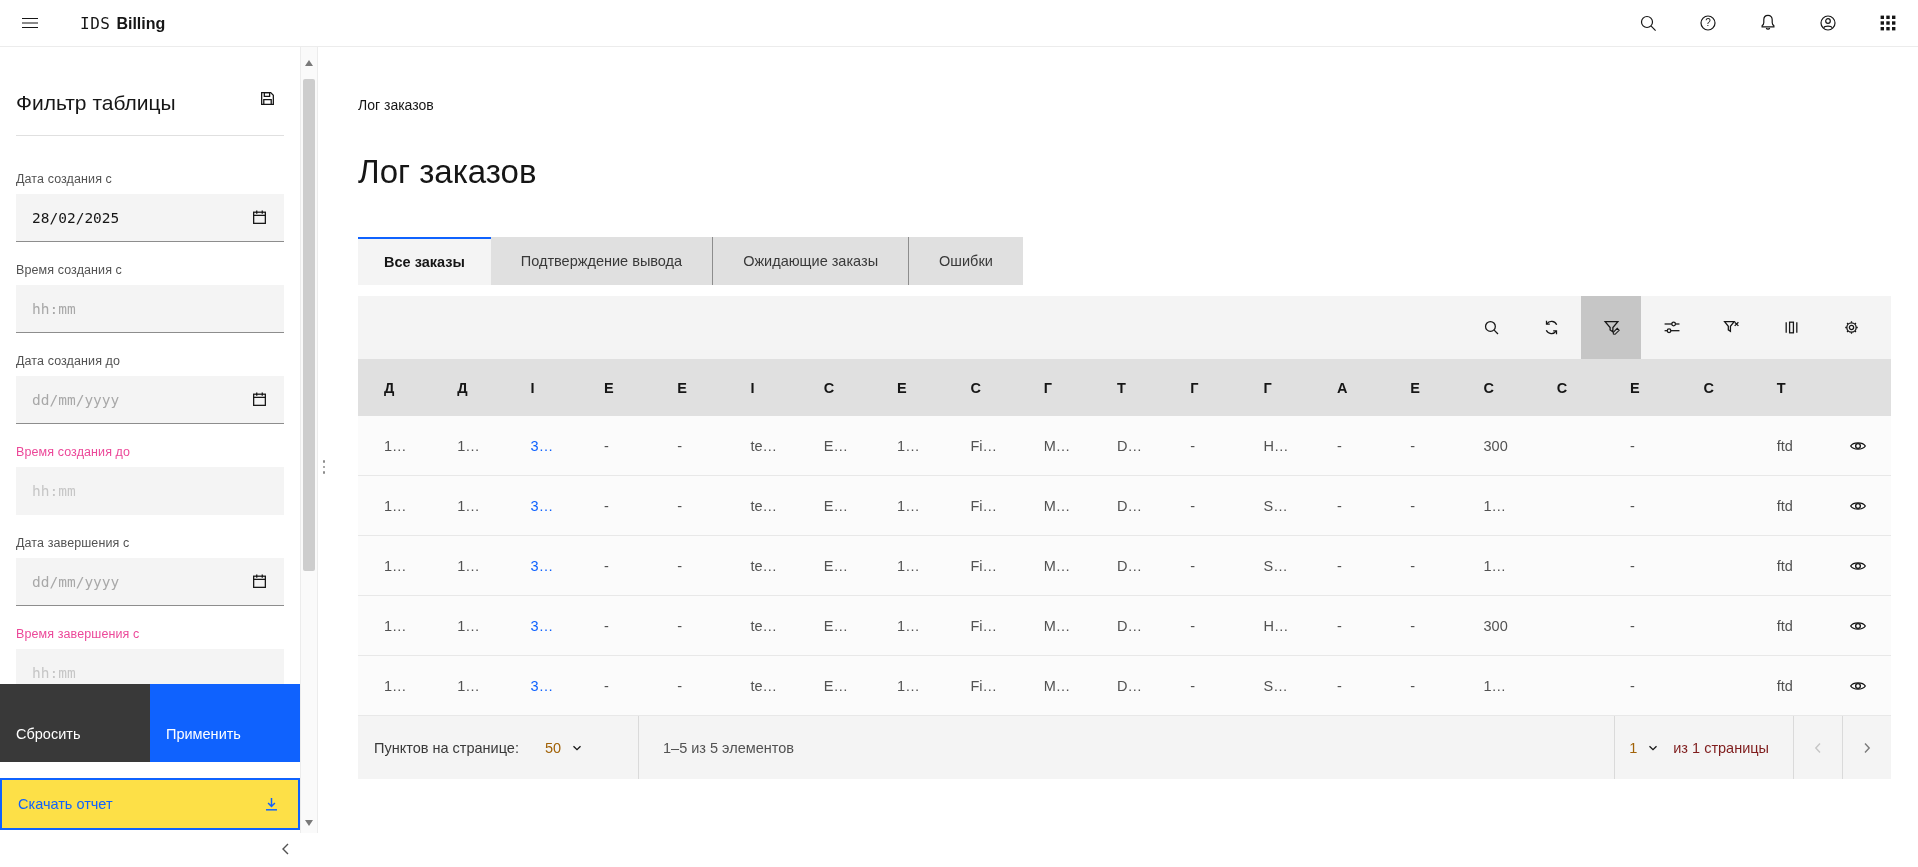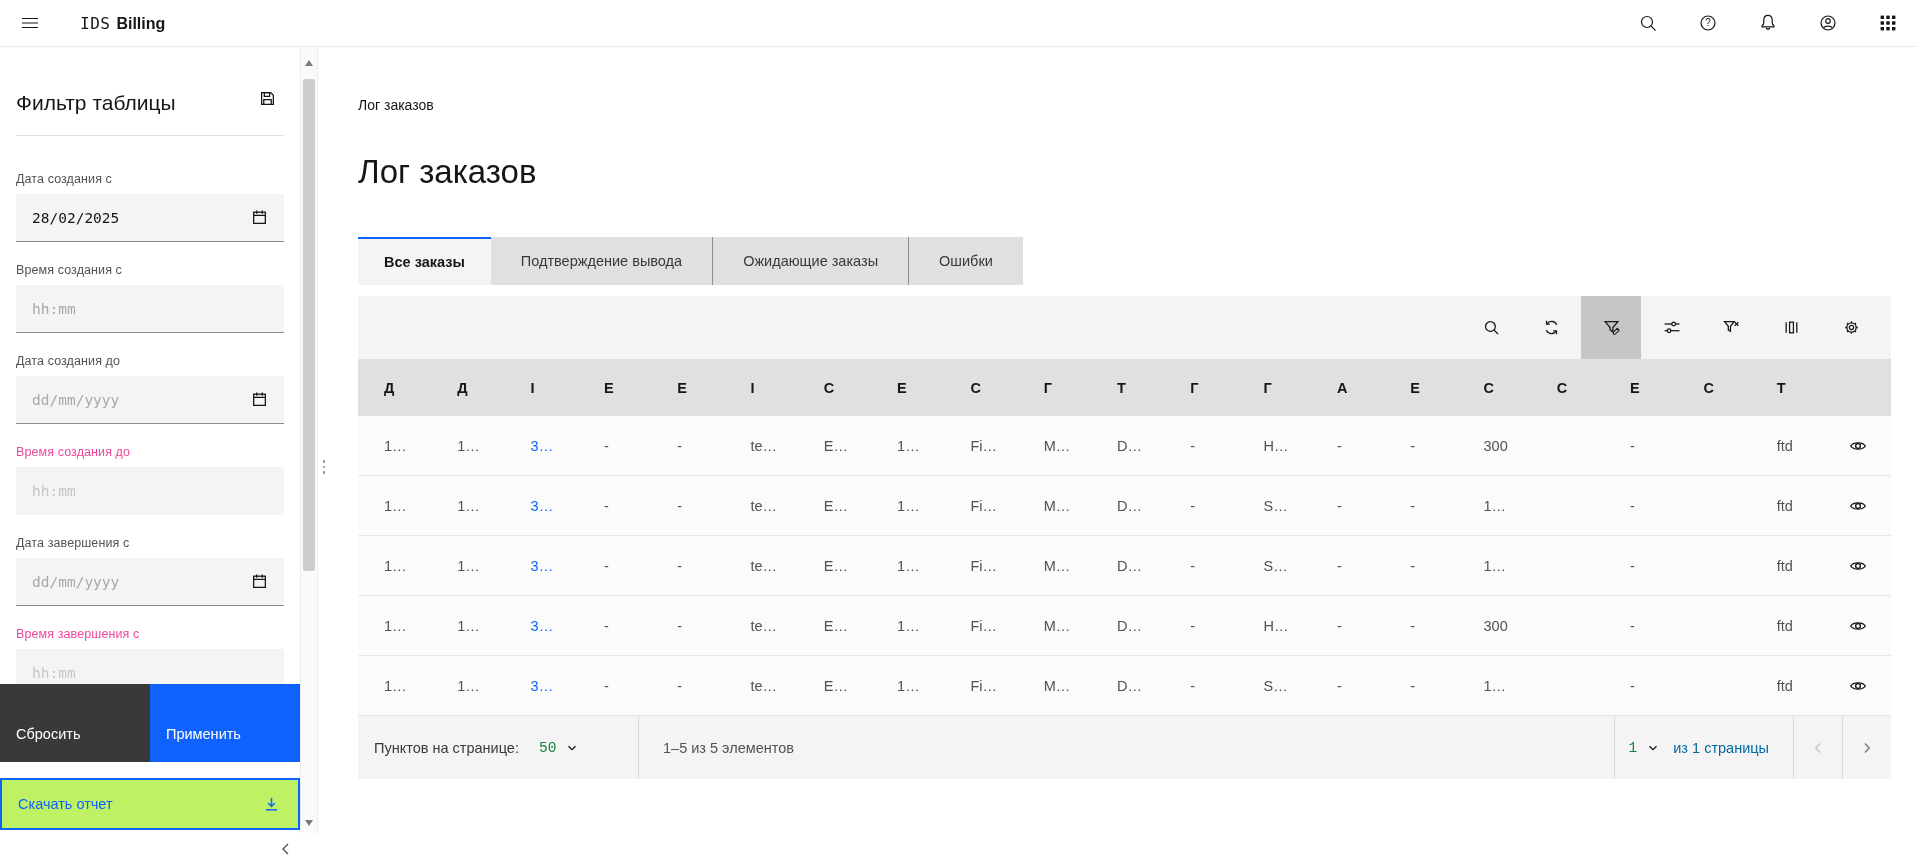--- a/index.html
+++ b/index.html
@@ -39,21 +39,21 @@
   .field.disabled .input-text { color:#c6c6c6; }
   .cal-icon { flex:none; }
 
   .panel-buttons { position:absolute; left:0; top:637px; width:300px; height:78px; display:flex; }
   .btn { width:150px; height:78px; border:none; color:#fff; font-size:14.5px;
     text-align:left; padding:22px 0 0 16px; cursor:pointer;
     font-family:"Liberation Sans",sans-serif; display:block; }
   .btn-reset { background:#393939; }
   .btn-apply { background:#0f62fe; }
   .download-box { position:absolute; left:0; top:731px; width:300px; height:52px;
-    background:#bef264; border:2px solid #0f62fe; display:flex; align-items:center;
+    background:#fde047; border:2px solid #0f62fe; display:flex; align-items:center;
     justify-content:space-between; padding:0 18px 0 16px; cursor:pointer; }
   .download-box span { color:#0f62fe; font-size:14.5px; }
 
   
   .panel-scrollbar { position:absolute; left:300px; top:47px; width:18px; height:786px;
     background:#fafafa; border-left:1px solid #ececec; border-right:1px solid #ececec; }
   .sb-arrow { position:absolute; left:0; width:16px; height:16px;
     display:flex; align-items:center; justify-content:center; cursor:pointer; }
   .sb-arrow.up { top:8px; }
   .sb-arrow.down { bottom:2px; }
@@ -90,28 +90,28 @@
     grid-template-columns:repeat(20,1fr) 67px; align-items:center; }
   .thead span { font-weight:700; font-size:14.5px; padding-left:26px; overflow:hidden; white-space:nowrap; }
   .trow { height:60px; background:#fbfbfb; border-bottom:1px solid #e8e8e8; display:grid;
     grid-template-columns:repeat(20,1fr) 67px; align-items:center; }
   .cell { font-size:14.5px; color:#525252; padding-left:26px; overflow:hidden; white-space:nowrap; }
   .cell.link { color:#0f62fe; cursor:pointer; }
   .row-view { border:none; background:none; cursor:pointer; display:flex;
     align-items:center; justify-content:center; width:67px; height:60px; }
 
   .pagination { height:63px; background:#f4f4f4; display:flex; align-items:center; font-size:14.5px; }
-  .pg-left { width:281px; height:100%; display:flex; align-items:center; padding-left:16px; gap:6px;
+  .pg-left { width:281px; height:100%; display:flex; align-items:center; padding-left:16px; gap:12px;
     border-right:1px solid #dadada; color:#393939; }
   .pg-select { display:flex; align-items:center; gap:10px; background:none; border:none;
-    font-size:14.5px; color:#15803d; cursor:pointer; height:100%; padding:0 14px;
-    font-family:Liberation Mono, monospace; }
+    font-size:14.5px; color:#a16207; cursor:pointer; height:100%; padding:0 14px;
+    font-family:Liberation Sans, sans-serif; }
   .pg-range { padding-left:24px; color:#525252; }
   .pg-right { margin-left:auto; height:100%; display:flex; align-items:center; border-left:1px solid #dadada; }
-  .pg-pages { color:#0369a1; padding-right:24px; }
+  .pg-pages { color:#7f1d1d; padding-right:24px; }
   .pg-nav { width:49px; height:100%; background:none; border:none; border-left:1px solid #dadada;
     display:flex; align-items:center; justify-content:center; cursor:pointer; }
   .pg-nav.disabled svg { stroke:#c6c6c6; }
   .pg-nav svg { stroke:#7a7a7a; fill:none; stroke-width:1.4; }
   .chev { stroke:#161616; fill:none; stroke-width:1.3; }
 </style>
 </head>
 <body>
 
 <header class="top-header">

